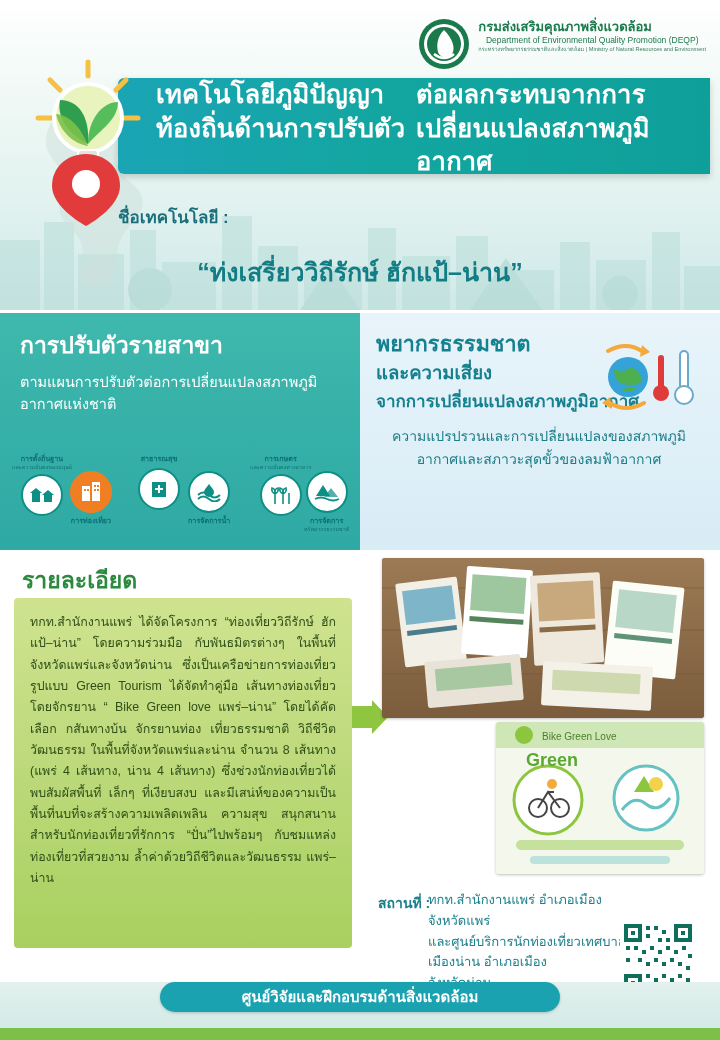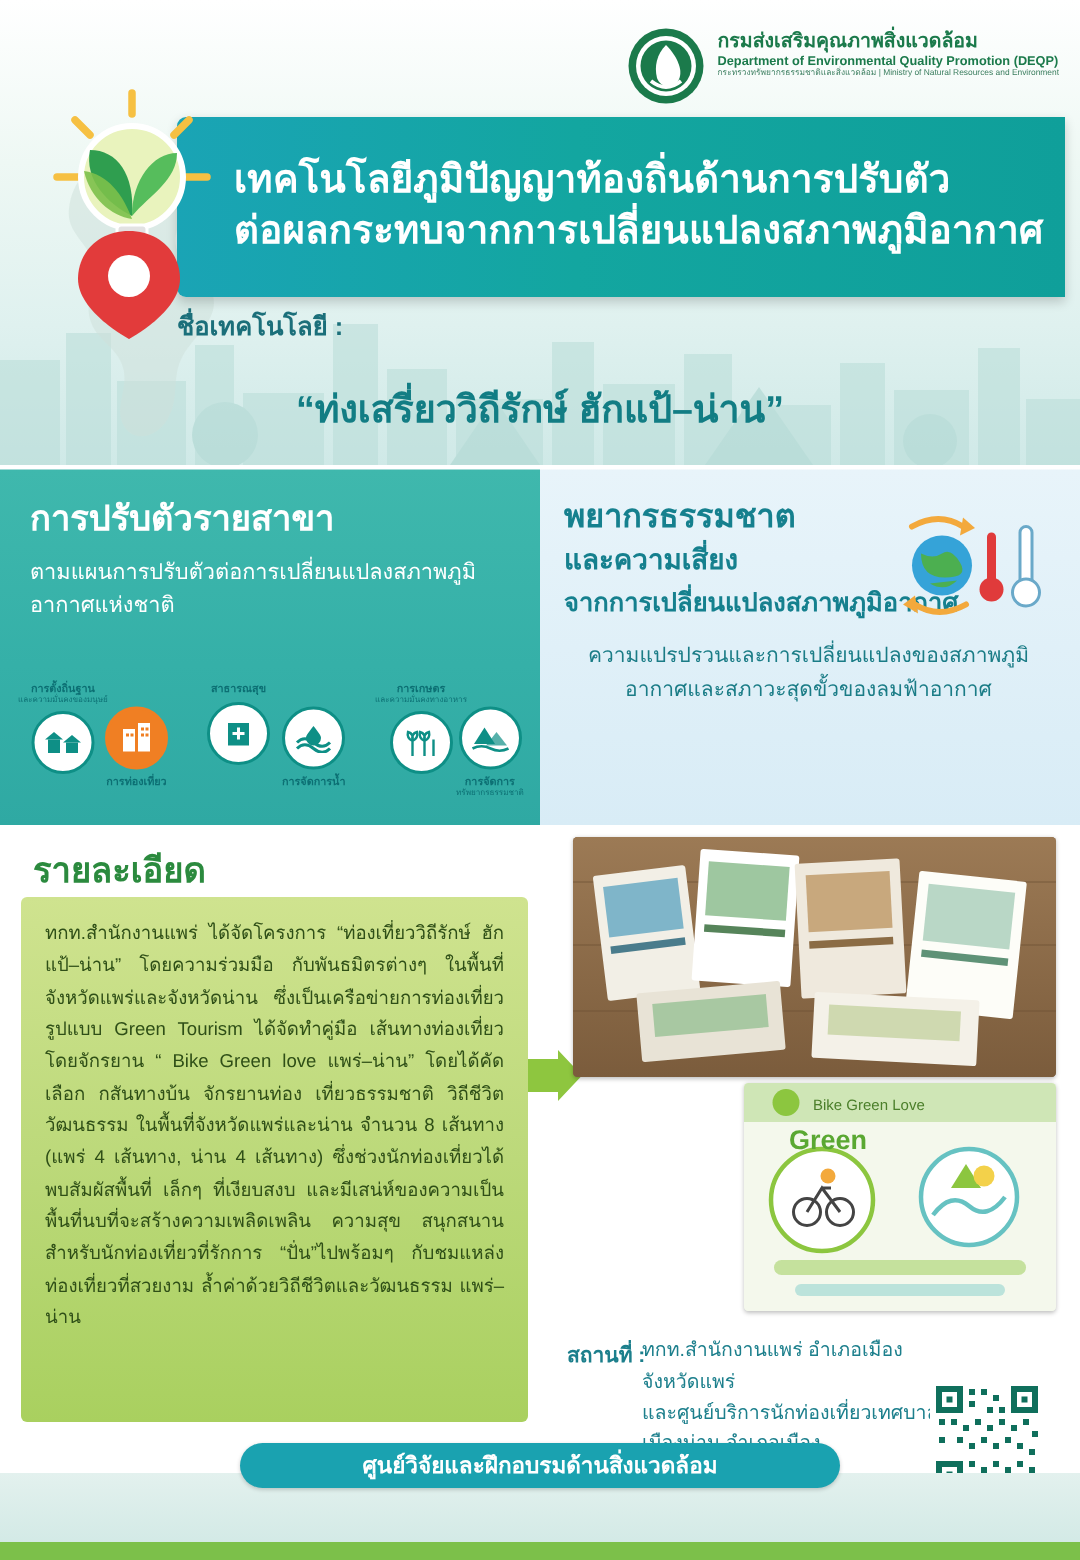--- a/index.html
+++ b/index.html
@@ -29,30 +29,30 @@
   }
 
   
   .logo-row {
     position:absolute; right:14px; top:18px;
     display:flex; align-items:flex-start; gap:8px;
   }
   .logo-mark { width:52px; height:52px; flex:0 0 52px; }
   .logo-text { padding-top:2px; }
   .logo-text .l1 { font-size:13px; color:#1b7a4b; font-weight:bold; line-height:1.15; }
-  .logo-text .l2 { font-size:8.5px; color:#1b7a4b; font-weight:bold; line-height:1.2; }
+  .logo-text .l2 { font-size:8.5px; color:#1b7a4b; font-weight:normal; line-height:1.2;text-align:center; }
   .logo-text .l3 { font-size:5.6px; color:#3a7d5e; line-height:1.3; margin-top:1px; }
 
   
   .headline {
-    position:absolute; left:118px; top:78px; width:592px; height:120px;
+    position:absolute; left:118px; top:78px; width:592px; height:96px;
     background:linear-gradient(90deg,#1aa4b5 0%,#13a6a0 45%,#0f9f9a 100%);
     border-radius:6px 0 0 6px;
     box-shadow:0 3px 7px rgba(0,0,0,.18);
-    display:flex; flex-direction:column; justify-content:center;
+    display:flex; flex-direction:row; justify-content:center;
     padding-left:38px;
   }
   .headline .h1 { color:#ffffff; font-size:25.5px; font-weight:bold; line-height:1.32; letter-spacing:.2px; }
   .headline .h2 { color:#ffffff; font-size:25.5px; font-weight:bold; line-height:1.32; letter-spacing:.2px; }
 
   
   .bulb-wrap { position:absolute; left:22px; top:58px; width:140px; height:160px; }
 
   .tech-label {
     position:absolute; left:118px; top:203px;
@@ -147,21 +147,21 @@
     position:absolute; left:604px; top:1000px; width:108px; text-align:center;
     font-size:9px; color:#1c7f8c;
   }
 
   
   .footer-band {
     position:absolute; left:0; top:982px; width:720px; height:58px;
     background:linear-gradient(180deg,#e3f1ee 0%,#cfe8e4 100%);
   }
   .footer-pill {
-    position:absolute; left:160px; top:962px; width:400px; height:30px;
+    position:absolute; left:160px; top:982px; width:400px; height:30px;
     background:#1aa2b0; border-radius:16px;
     display:flex; align-items:center; justify-content:center;
     color:#ffffff; font-size:15px; font-weight:bold;
     box-shadow:0 1px 3px rgba(0,0,0,.2);
   }
   .green-strip {
     position:absolute; left:0; top:1028px; width:720px; height:12px;
     background:#7cc04a;
   }
 </style>

